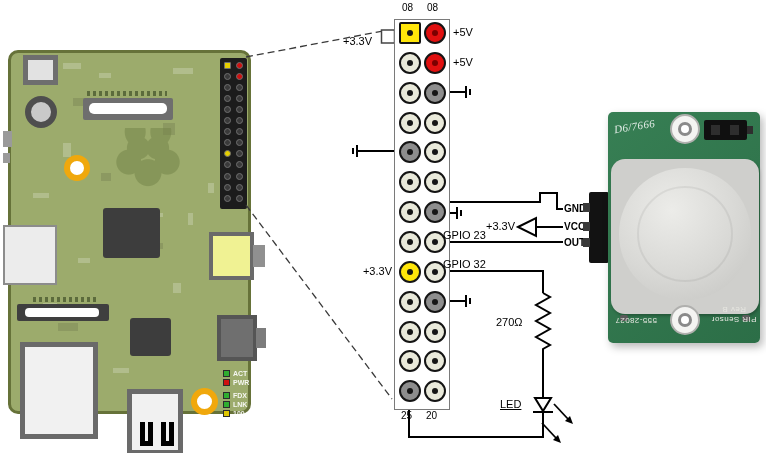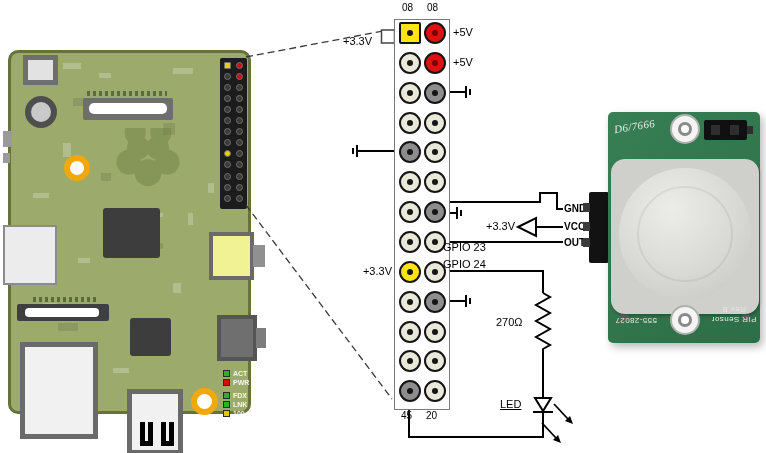--- a/index.html
+++ b/index.html
@@ -215,24 +215,24 @@
       <div class="pin big" style="left: 29px; top: 330.35px; background: rgb(233, 233, 218); --dot: #151515;"></div>
       <div class="pin big" style="left: 4px; top: 360.2px; background: rgb(141, 141, 141); --dot: #151515;"></div>
       <div class="pin big" style="left: 29px; top: 360.2px; background: rgb(233, 233, 218); --dot: #151515;"></div>
     </div>
 
   <div class="lbl small" style="left:402px;top:2px;">08</div>
   <div class="lbl small" style="left:427px;top:2px;">08</div>
   <div class="lbl" style="left:343px;top:35px;">+3.3V</div>
   <div class="lbl" style="left:453px;top:26px;">+5V</div>
   <div class="lbl" style="left:453px;top:56px;">+5V</div>
-  <div class="lbl" style="left:443px;top:229px;margin-top:12px;">GPIO 23</div>
-  <div class="lbl" style="left:443px;top:258px;">GPIO 24</div>
+  <div class="lbl" style="left:443px;top:229px;">GPIO 23</div>
+  <div class="lbl" style="left:443px;top:258px;">GPIO 32</div>
   <div class="lbl" style="left:350px;top:265px;width:42px;text-align:right;">+3.3V</div>
-  <div class="lbl small" style="left:401px;top:410px;">45</div>
+  <div class="lbl small" style="left:401px;top:410px;">25</div>
   <div class="lbl small" style="left:426px;top:410px;">20</div>
 
   <div class="lbl" style="left:486px;top:220px;">+3.3V</div>
   <div class="lbl" style="left:496px;top:316px;">270Ω</div>
   <div class="lbl" style="left:500px;top:398px;text-decoration:underline;">LED</div>
   <div class="lbl bold" style="left:563px;top:203px;">GND</div>
   <div class="lbl bold" style="left:563px;top:221px;">VCC</div>
   <div class="lbl bold" style="left:563px;top:237px;">OUT</div>
 
   <div id="pir-connector"></div>

